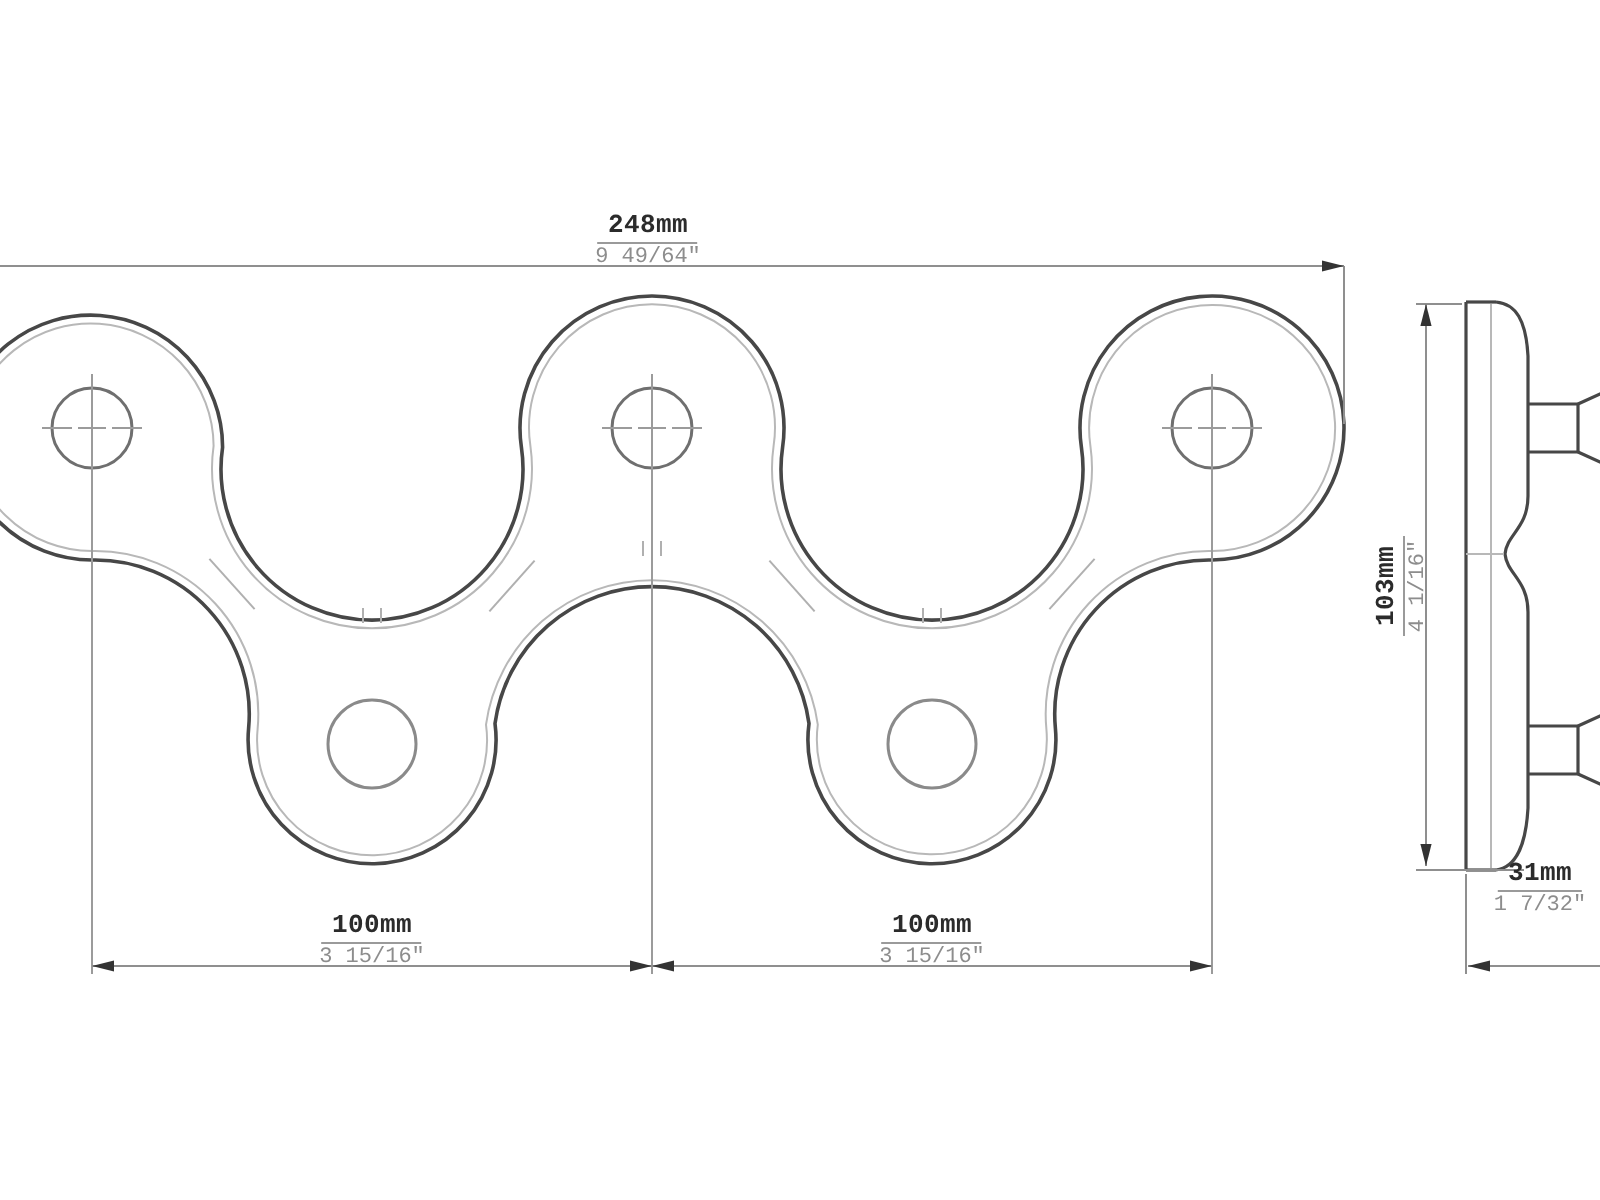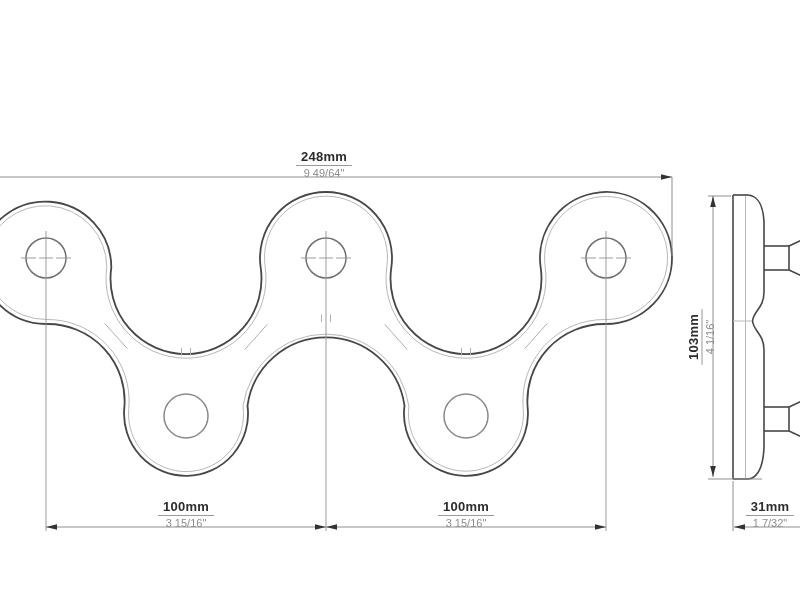--- a/index.html
+++ b/index.html
@@ -1,22 +1,21 @@
 <!DOCTYPE html>
 <html><head>
 <meta charset="utf-8">
 <style>
   html,body{margin:0;padding:0;background:#ffffff;}
   .canvas{
     position:relative;
     width:800px;height:536px;
     background:#ffffff;
     overflow:hidden;
-    font-family:Liberation Sans, sans-serif;
-    margin-top:44px;
+    font-family:Liberation Mono, monospace;
   }
   svg{position:absolute;left:0;top:0;}
   .dim-label{
     position:absolute;
     text-align:center;
     transform:translateX(-50%);
     line-height:1;
   }
   .dim-label .mm{
     display:inline-block;
@@ -177,18 +176,18 @@
   <div class="dim-label" style="left:466px;top:454px;">
     <div class="mm">100mm</div>
     <div class="in">3 15/16"</div>
   </div>
 
   <div class="dim-label vertical" style="left:700px;top:293px;">
     <div class="mm">103mm</div>
     <div class="in">4 1/16"</div>
   </div>
 
-  <div class="dim-label" style="left:770px;top:454px;">
+  <div class="dim-label" style="left:770px;top:428px;">
     <div class="mm">31mm</div>
     <div class="in">1 7/32"</div>
   </div>
 
 </div>
 
 </body></html>

